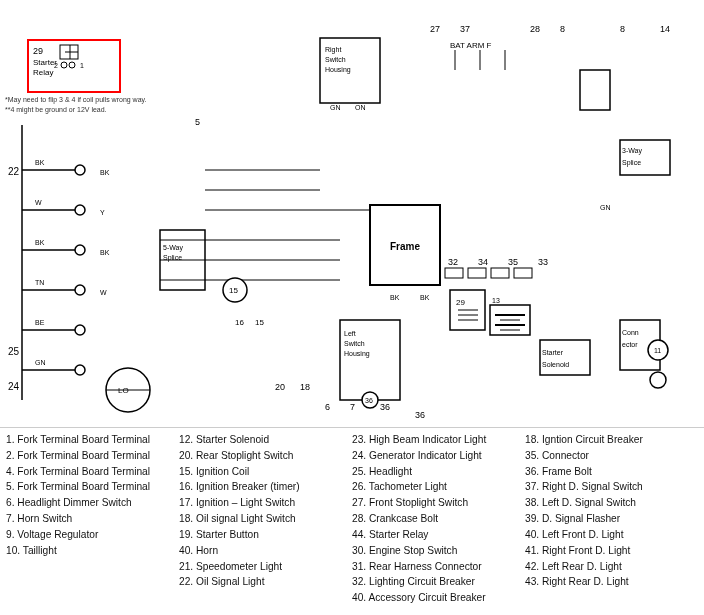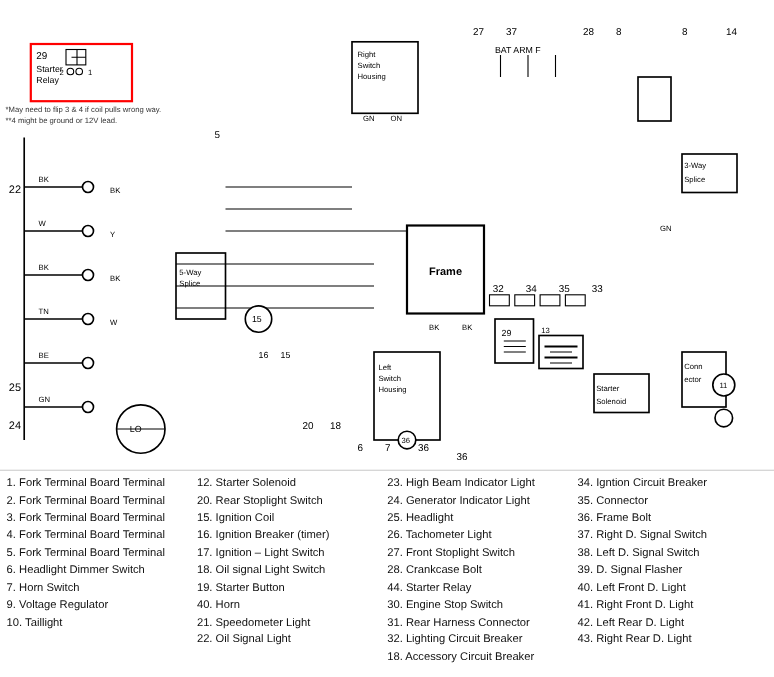--- a/index.html
+++ b/index.html
@@ -236,21 +236,20 @@
       <text x="390" y="290" font-size="7" fill="#000">BK</text>
       <text x="420" y="290" font-size="7" fill="#000">BK</text>
     </svg>
   </div>
 
   <div class="legend-area">
     <div class="legend-columns">
       <div class="legend-col" id="col1">
           <div class="legend-item">1.  Fork Terminal Board Terminal</div>
           <div class="legend-item">2.  Fork Terminal Board Terminal</div>
-          <div class="legend-item">3.  Fork Terminal Board Terminal</div>
           <div class="legend-item">4.  Fork Terminal Board Terminal</div>
           <div class="legend-item">5.  Fork Terminal Board Terminal</div>
           <div class="legend-item">6.  Headlight Dimmer Switch</div>
           <div class="legend-item">7.  Horn Switch</div>
           <div class="legend-item">9.  Voltage Regulator</div>
           <div class="legend-item">10.  Taillight</div>
         </div>
       <div class="legend-col" id="col2">
           <div class="legend-item">12.  Starter Solenoid</div>
           <div class="legend-item">20.  Rear Stoplight Switch</div>
@@ -267,24 +266,24 @@
           <div class="legend-item">23.  High Beam Indicator Light</div>
           <div class="legend-item">24.  Generator Indicator Light</div>
           <div class="legend-item">25.  Headlight</div>
           <div class="legend-item">26.  Tachometer Light</div>
           <div class="legend-item">27.  Front Stoplight Switch</div>
           <div class="legend-item">28.  Crankcase Bolt</div>
           <div class="legend-item">44.  Starter Relay</div>
           <div class="legend-item">30.  Engine Stop Switch</div>
           <div class="legend-item">31.  Rear Harness Connector</div>
           <div class="legend-item">32.  Lighting Circuit Breaker</div>
-          <div class="legend-item">18.  Accessory Circuit Breaker</div>
+          <div class="legend-item">40.  Accessory Circuit Breaker</div>
         </div>
       <div class="legend-col" id="col4">
-          <div class="legend-item">34.  Igntion Circuit Breaker</div>
+          <div class="legend-item">18.  Igntion Circuit Breaker</div>
           <div class="legend-item">35.  Connector</div>
           <div class="legend-item">36.  Frame Bolt</div>
           <div class="legend-item">37.  Right D. Signal Switch</div>
           <div class="legend-item">38.  Left D. Signal Switch</div>
           <div class="legend-item">39.  D. Signal Flasher</div>
           <div class="legend-item">40.  Left Front D. Light</div>
           <div class="legend-item">41.  Right Front D. Light</div>
           <div class="legend-item">42.  Left Rear D. Light</div>
           <div class="legend-item">43.  Right Rear D. Light</div>
         </div>

